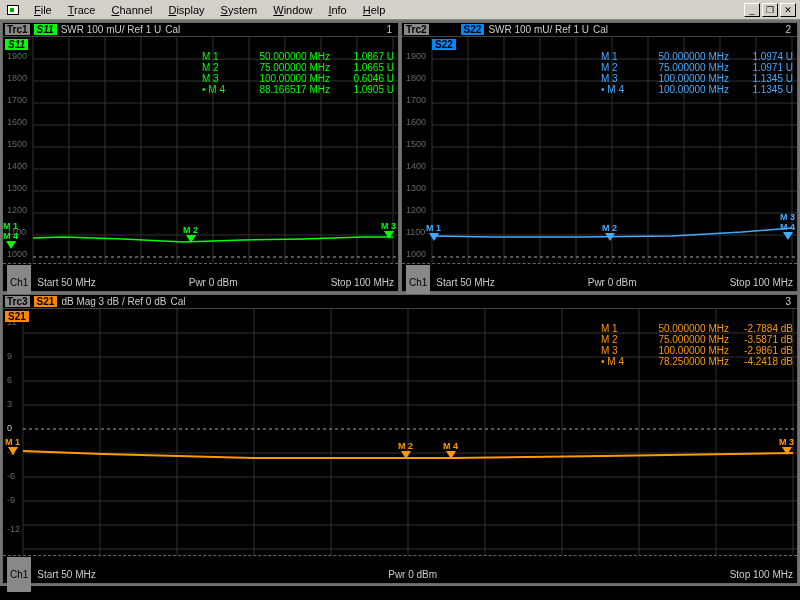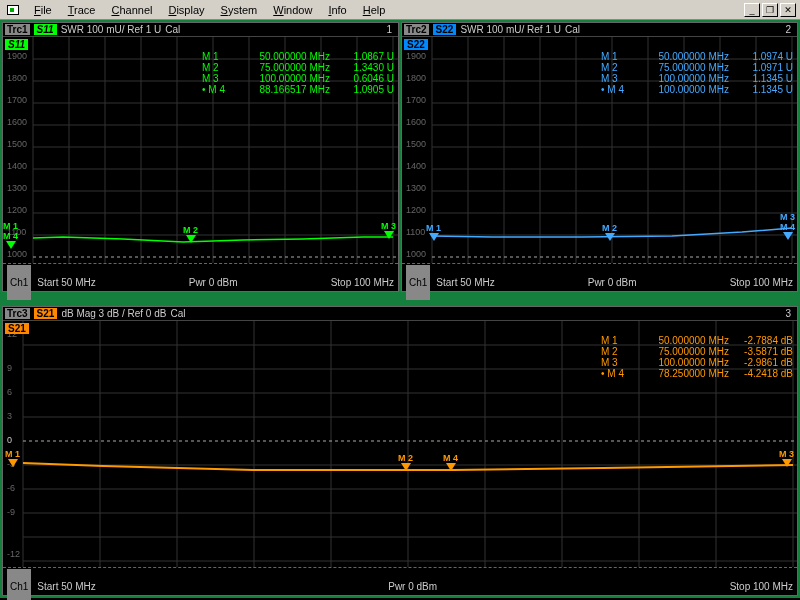--- a/index.html
+++ b/index.html
@@ -5,30 +5,30 @@
 * { margin: 0; padding: 0; box-sizing: border-box; }
 body { font-family: Arial, sans-serif; font-size: 11px; background: #000; color: #fff; width: 800px; height: 600px; overflow: hidden; }
 .menubar { background: #d4d0c8; height: 20px; display: flex; align-items: center; border-bottom: 1px solid #888; }
 .menu-icon { width: 18px; height: 16px; margin: 0 4px; display: inline-flex; align-items: center; justify-content: center; }
 .menu-icon-box { width: 12px; height: 10px; border: 1px solid #000; position: relative; background: #fff; }
 .menu-icon-box::after { content: ''; position: absolute; left: 2px; top: 2px; width: 4px; height: 4px; background: #0a0; }
 .menu-item { color: #000; padding: 2px 8px; cursor: default; }
 .menu-item u { text-decoration: underline; }
 .win-controls { margin-left: auto; display: flex; gap: 2px; padding-right: 4px; }
 .win-btn { width: 16px; height: 14px; background: #d4d0c8; border: 1px solid #fff; border-right-color: #000; border-bottom-color: #000; font-size: 9px; text-align: center; line-height: 12px; color: #000; cursor: default; }
-.workspace { background: #15803d; padding: 2px; }
+.workspace { background: #737373; padding: 2px; }
 .row { display: flex; gap: 2px; }
 .panel { border: 1px solid #666; background: #000; position: relative; }
 .panel-top { width: 397px; height: 270px; }
-.panel-bottom { width: 796px; height: 290px; margin-top: 14px; }
+.panel-bottom { width: 796px; height: 290px; margin-top: 2px; }
 .trace-header { background: #000; border-bottom: 1px solid #444; padding: 1px 2px; font-size: 10px; display: flex; align-items: center; gap: 4px; }
 .trc-badge { background: #888; color: #000; padding: 0 2px; font-weight: bold; }
 .param-badge { padding: 0 3px; font-weight: bold; color: #000; }
 .s11-bg { background: #0f0; font-style: italic; }
-.s22-bg { background: #08f; }
+.s22-bg { background: #08f; margin-left: 28px; }
 .s21-bg { background: #f80; }
 .trace-info { color: #ccc; text-align: right; }
 .corner-num { margin-left: auto; padding-right: 4px; color: #ccc; }
 .plot-area { position: relative; height: 226px; }
 .plot-area-bottom { height: 246px; }
 .side-label { position: absolute; left: 2px; top: 2px; padding: 0 3px; font-weight: bold; font-size: 10px; color: #000; z-index: 5; }
 .marker-table { position: absolute; right: 4px; top: 14px; font-size: 10px; text-align: right; z-index: 5; }
 .marker-row { display: flex; gap: 8px; justify-content: flex-end; }
 .mk-name { width: 24px; text-align: left; }
 .mk-freq { width: 96px; }
@@ -84,21 +84,21 @@
         <span class="side-label s11-bg">S11</span>
         <div class="marker-table green">
           <div class="marker-row">
               <span class="mk-name">M 1</span>
               <span class="mk-freq">50.000000 MHz</span>
               <span class="mk-val">1.0867  U</span>
             </div>
           <div class="marker-row">
               <span class="mk-name">M 2</span>
               <span class="mk-freq">75.000000 MHz</span>
-              <span class="mk-val">1.3430  U</span>
+              <span class="mk-val">1.0665  U</span>
             </div>
           <div class="marker-row">
               <span class="mk-name">M 3</span>
               <span class="mk-freq">100.00000 MHz</span>
               <span class="mk-val">0.6046  U</span>
             </div>
           <div class="marker-row">
               <span class="mk-name">• M 4</span>
               <span class="mk-freq">88.166517 MHz</span>
               <span class="mk-val">1.0905  U</span>
@@ -312,21 +312,21 @@
         <polyline points="20,142 100,145 250,149 405,149 450,149 600,147 790,144" fill="none" stroke="#f90" stroke-width="2"></polyline>
       </svg>
       <span class="ylabel" style="top:8px">12</span>
         <span class="ylabel" style="top:42px">9</span>
         <span class="ylabel" style="top:66px">6</span>
         <span class="ylabel" style="top:90px">3</span>
         <span class="ylabel" style="top:114px;color:#ccc">0</span>
         <span class="ylabel" style="top:138px">-3</span>
         <span class="ylabel" style="top:162px">-6</span>
         <span class="ylabel" style="top:186px">-9</span>
-        <span class="ylabel" style="top:228px">-12</span>
+        <span class="ylabel" style="top:215px">-12</span>
       <div class="mk-flag orange" style="left:2px; top:128px">
           <span>M 1</span>
           <div class="mk-tri mk-tri-dn"></div>
         </div>
       <div class="mk-flag orange" style="left:395px; top:132px">
           <span>M 2</span>
           <div class="mk-tri mk-tri-dn"></div>
         </div>
       <div class="mk-flag orange" style="left:440px; top:132px;font-weight:bold">
           <span>M 4</span>

